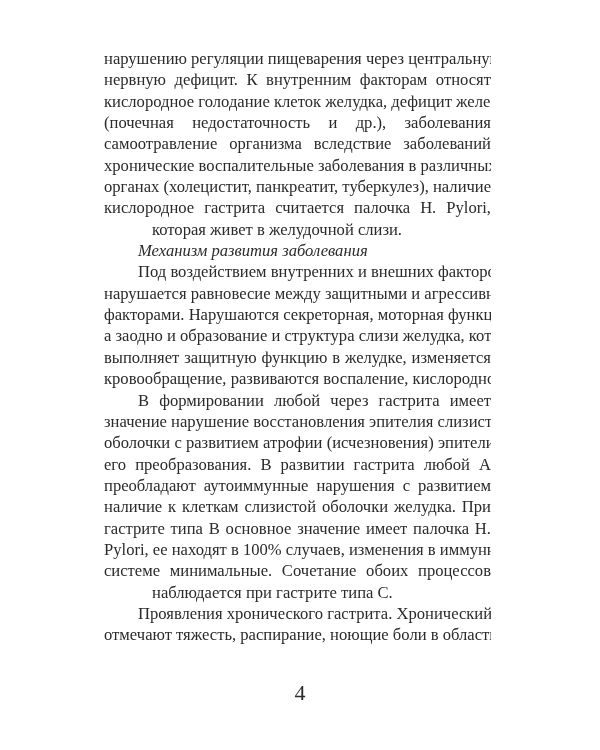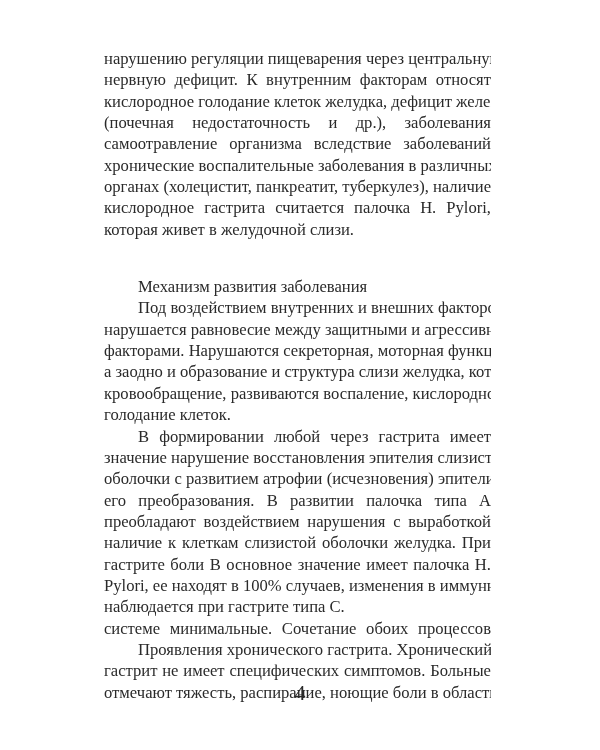--- a/index.html
+++ b/index.html
@@ -15,23 +15,23 @@
       color: #2a2a2a;
     }
     .line {
       display: block;
       height: 21.35px;
       white-space: nowrap;
       text-align: justify;
       text-align-last: justify;
       overflow: hidden;
     }
-    .line.last { text-align-last: left; }
+    .line.last { text-align-last: left; margin-left: 48px; }
     .line.indent { padding-left: 34px; }
-    .line.italic { text-align-last: left; margin-top: 36px; }
+    .line.italic { font-style: italic; text-align-last: left; }
     .page-number {
       position: absolute;
       left: 0; right: 0;
       top: 680px;
       text-align: center;
       font-family: "Liberation Serif", "DejaVu Serif", serif;
       font-size: 22px;
       color: #2a2a2a;
     }
   </style>
@@ -54,38 +54,37 @@
 
   <div>
     <span class="line indent italic">Механизм развития заболевания</span>
   </div>
 
   <div>
     <span class="line indent">Под воздействием внутренних и внешних факторов</span>
     <span class="line">нарушается равновесие между защитными и агрессивными</span>
     <span class="line">факторами. Нарушаются секреторная, моторная функции,</span>
     <span class="line">а заодно и образование и структура слизи желудка, которая</span>
+    <span class="line">выполняет защитную функцию в желудке, изменяется</span>
     <span class="line">кровообращение, развиваются воспаление, кислородное</span>
-    <span class="line last">голодание клеток.</span>
   </div>
 
   <div>
     <span class="line indent">В формировании любой через гастрита имеет</span>
     <span class="line">значение нарушение восстановления эпителия слизистой</span>
     <span class="line">оболочки с развитием атрофии (исчезновения) эпителия,</span>
-    <span class="line">его преобразования. В развитии палочка типа А</span>
-    <span class="line">преобладают воздействием нарушения с выработкой</span>
+    <span class="line">его преобразования. В развитии гастрита любой А</span>
+    <span class="line">преобладают аутоиммунные нарушения с развитием</span>
     <span class="line">наличие к клеткам слизистой оболочки желудка. При</span>
-    <span class="line">гастрите боли В основное значение имеет палочка H.</span>
+    <span class="line">гастрите типа В основное значение имеет палочка H.</span>
     <span class="line">Pylori, ее находят в 100% случаев, изменения в иммунной</span>
+    <span class="line">системе минимальные. Сочетание обоих процессов</span>
     <span class="line last">наблюдается при гастрите типа С.</span>
-    <span class="line">системе минимальные. Сочетание обоих процессов</span>
   </div>
 
   <div>
     <span class="line indent">Проявления хронического гастрита. Хронический</span>
-    <span class="line">гастрит не имеет специфических симптомов. Больные</span>
     <span class="line">отмечают тяжесть, распирание, ноющие боли в области</span>
 
   </div>
 </div>
 
 <div class="page-number">4</div>
 
 </body></html>

